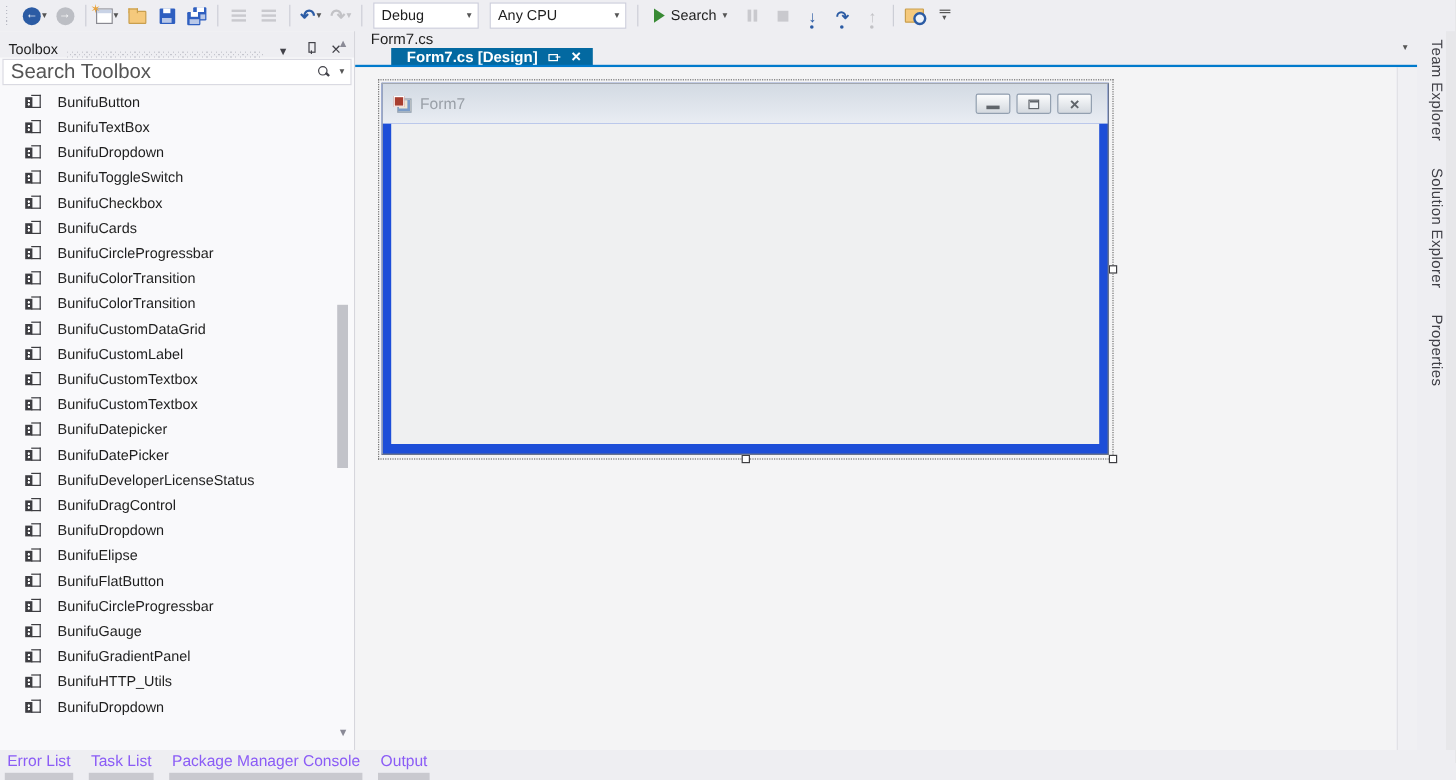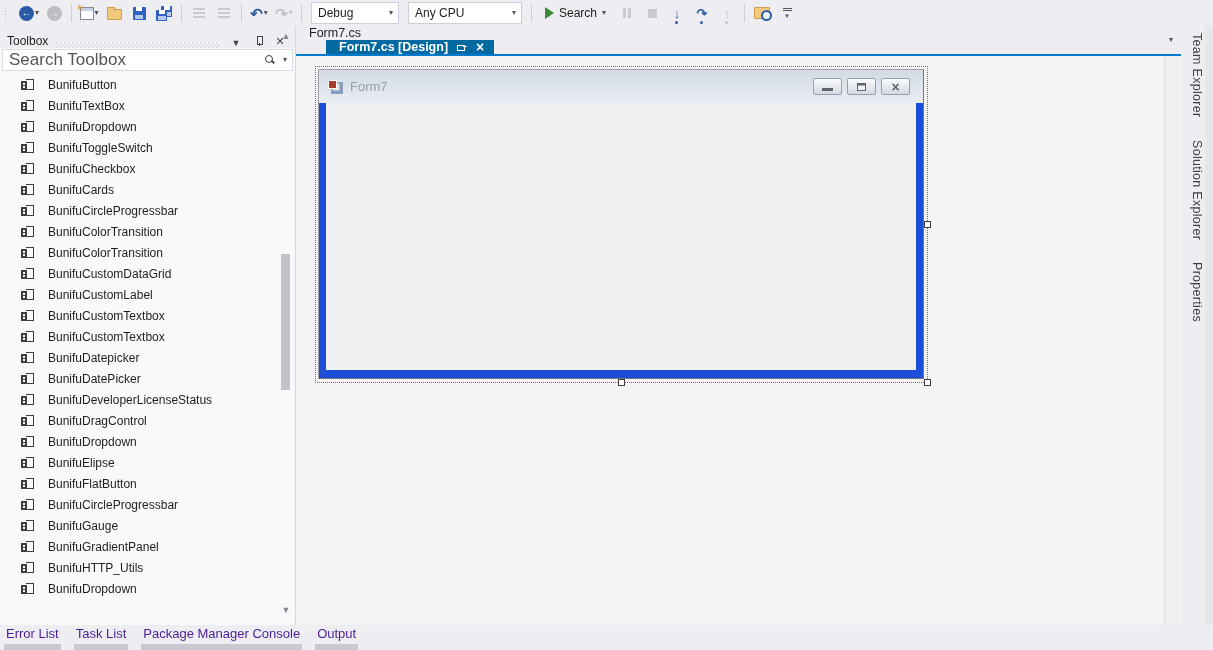--- a/index.html
+++ b/index.html
@@ -144,21 +144,21 @@
   
   .right-strip { position:absolute; right:0; top:26px; width:32px; bottom:25px; background:#eeeef2;
     display:flex; flex-direction:column; align-items:center; gap:18px; padding-top:5px; }
   .right-strip::before { content:""; position:absolute; right:0; top:0; bottom:0; width:8px; background:#e7e7ea; }
   .v-tab { writing-mode:vertical-rl; color:#3f3f46; font-size:12.5px; letter-spacing:0.3px; cursor:default; position:relative; z-index:1; padding:2px 0; }
 
   
   .bottom-bar { position:absolute; left:0; right:0; bottom:0; height:25px; background:#eeeef2;
     display:flex; gap:13px; padding-left:4px; align-items:flex-start; }
   .b-tab { display:flex; flex-direction:column; cursor:default; }
-  .b-label { height:18px; line-height:18px; font-size:13px; color:#4c1d95; padding:0 2px; white-space:nowrap; }
+  .b-label { height:18px; line-height:18px; font-size:13px; color:#8b5cf6; padding:0 2px; white-space:nowrap; }
   .b-strip { height:6px; background:#c9c9cf; margin-top:1px; }
 </style>
 </head>
 <body>
 
 <div class="app">
 
   <div class="toolbar">
     <div class="tb-grip"></div>
     <div class="tb-btn">

